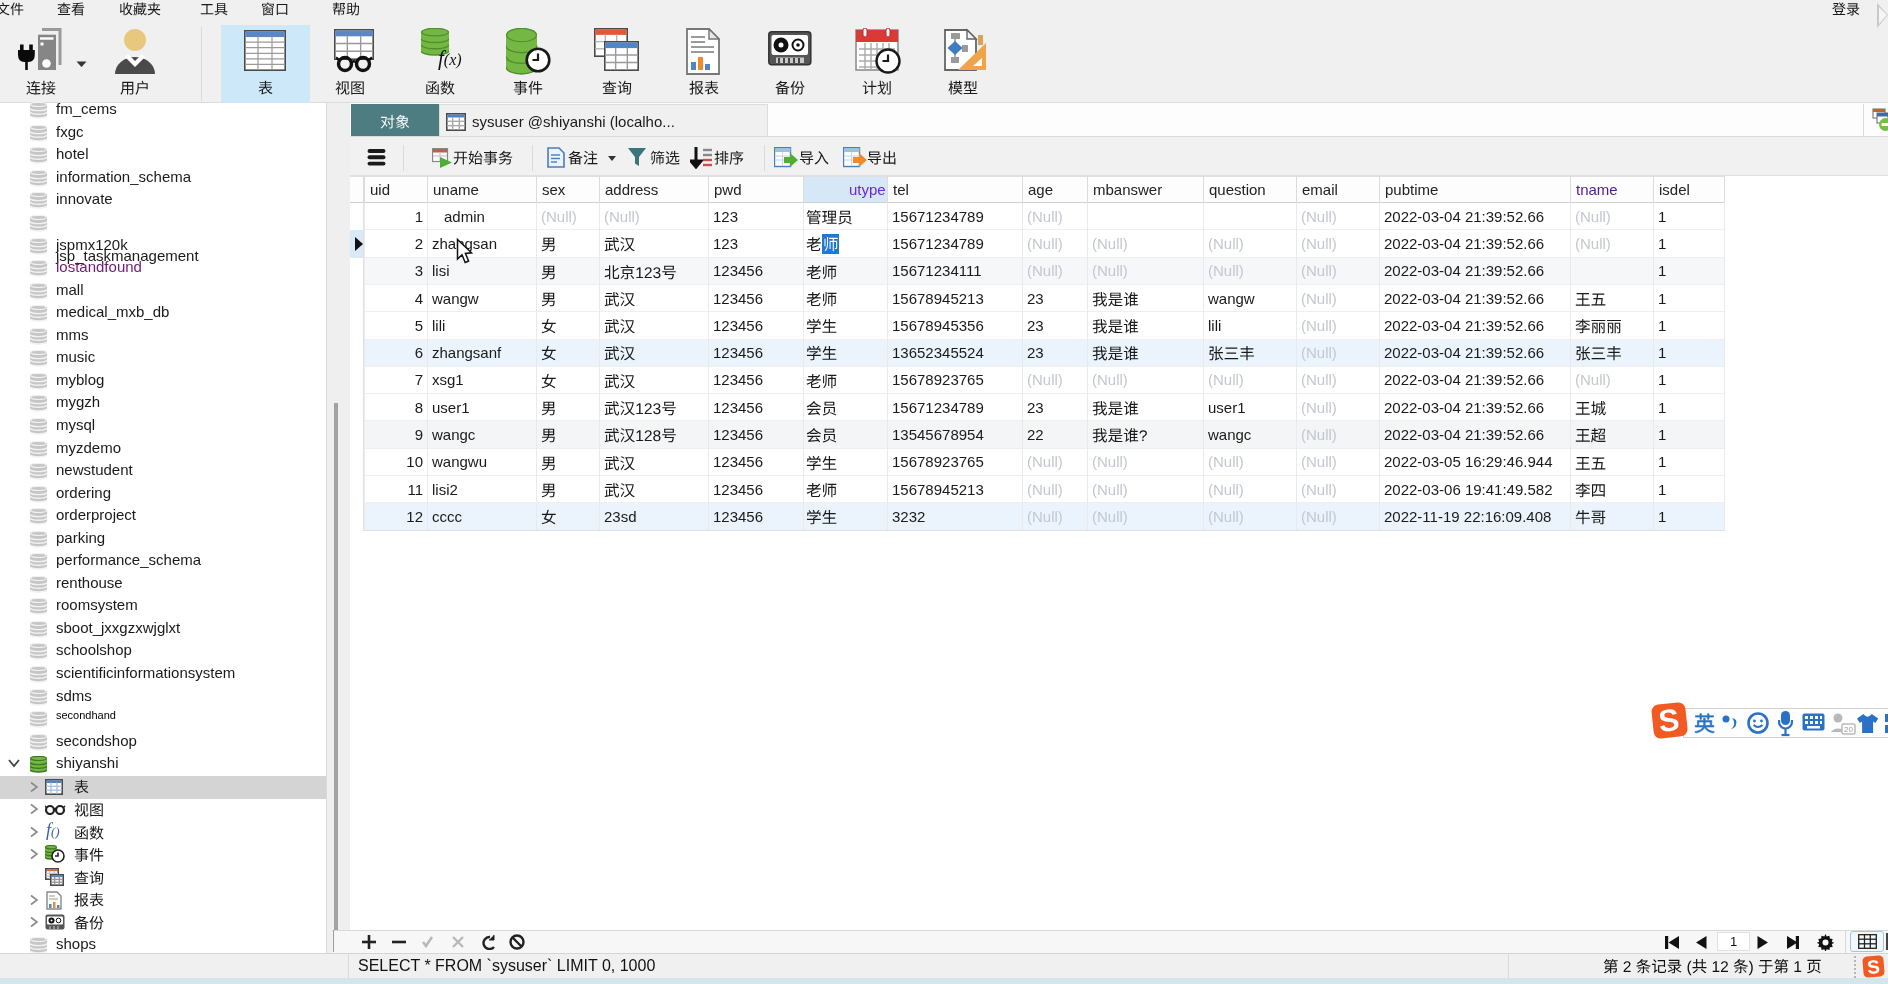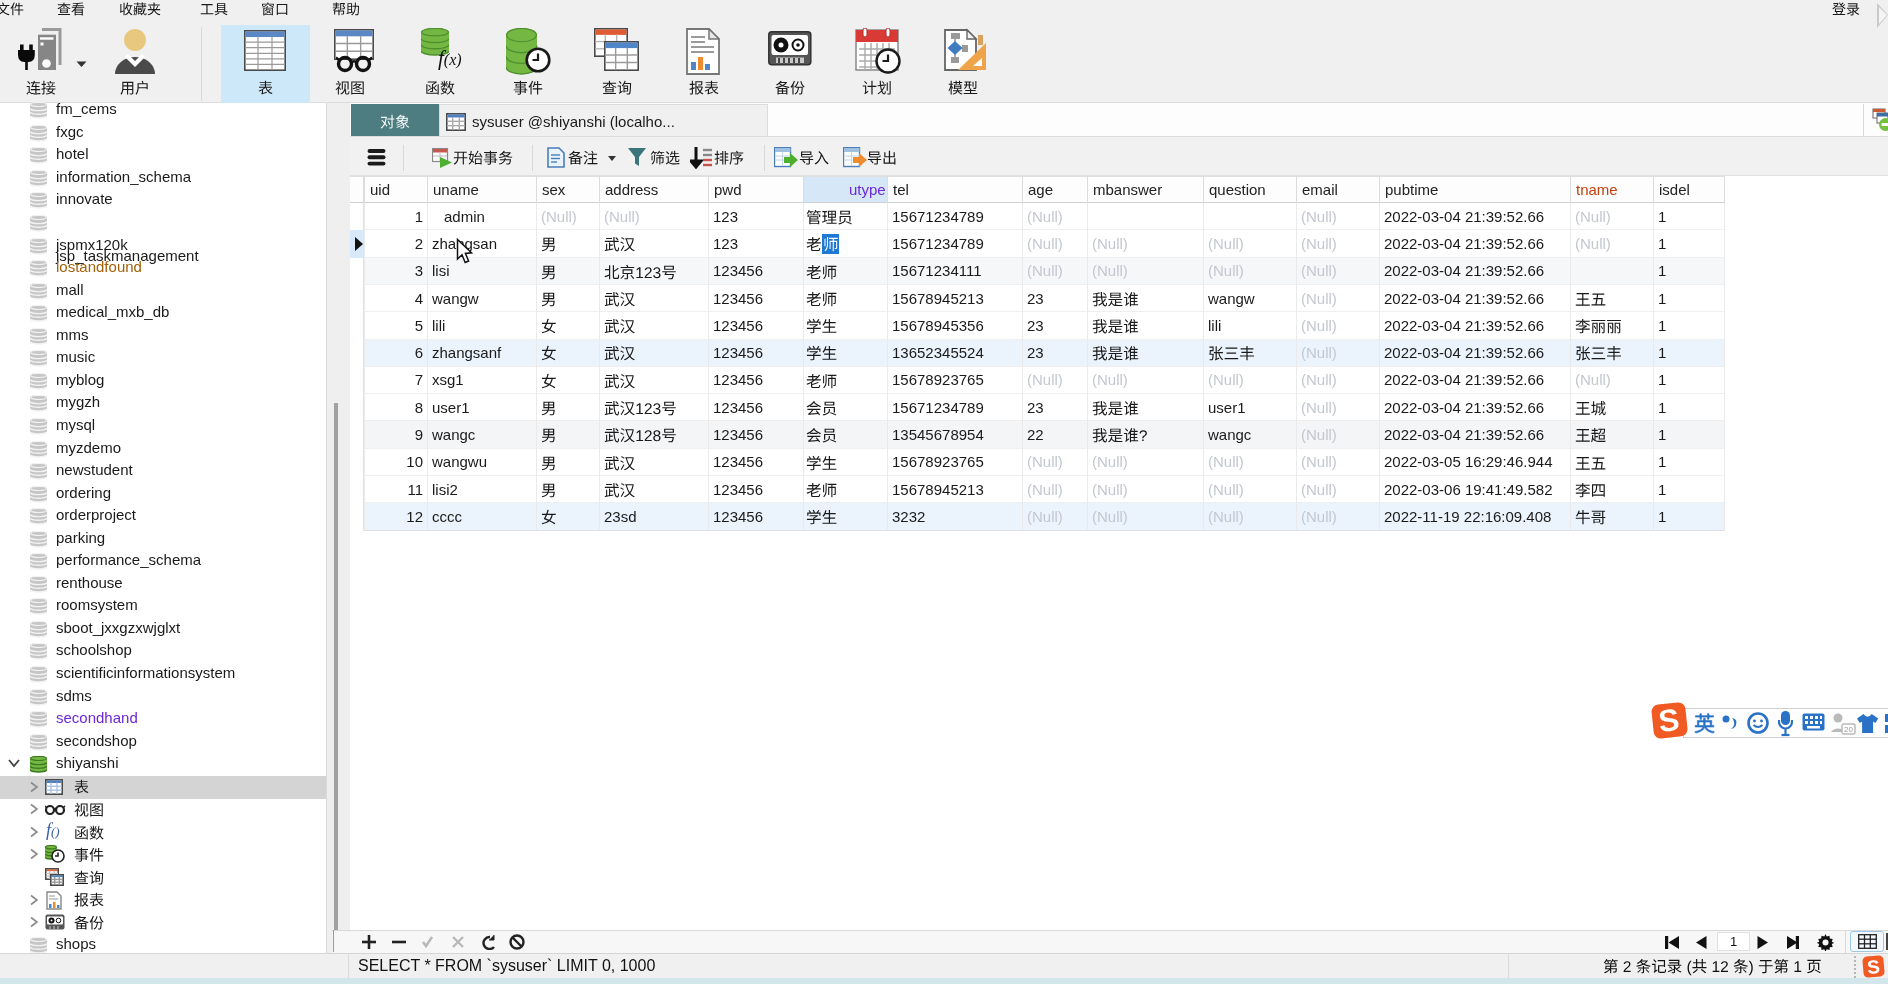--- a/index.html
+++ b/index.html
@@ -422,21 +422,21 @@
       <path d="M0 13.5385 a8.5 2.46154 0 0 0 17 0" fill="none" stroke="#f2f2f2" stroke-width="1.4"></path>
     </svg>
 <div class="lt " style="left:56px;top:235.575px;font-size:15px;color:#1a1a1a;">jspmx120k</div>
 <svg style="position:absolute;left:30px;top:260.125px;" width="17" height="17">
       <path d="M0 2.46154 v11.0769 a8.5 2.46154 0 0 0 17 0 v-11.0769 a8.5 2.46154 0 0 0 -17 0 z" fill="#c6c6c6"></path>
       <ellipse cx="8.5" cy="2.46154" rx="7.9" ry="2.06154" fill="#c6c6c6" stroke="#f2f2f2" stroke-width="1.2"></ellipse>
       <path d="M0 6.15385 a8.5 2.46154 0 0 0 17 0" fill="none" stroke="#f2f2f2" stroke-width="1.4"></path>
       <path d="M0 9.84615 a8.5 2.46154 0 0 0 17 0" fill="none" stroke="#f2f2f2" stroke-width="1.4"></path>
       <path d="M0 13.5385 a8.5 2.46154 0 0 0 17 0" fill="none" stroke="#f2f2f2" stroke-width="1.4"></path>
     </svg>
-<div class="lt " style="left:56px;top:258.125px;font-size:15px;color:#a16207;">lostandfound</div>
+<div class="lt " style="left:56px;top:258.125px;font-size:15px;color:#701a75;">lostandfound</div>
 <svg style="position:absolute;left:30px;top:282.675px;" width="17" height="17">
       <path d="M0 2.46154 v11.0769 a8.5 2.46154 0 0 0 17 0 v-11.0769 a8.5 2.46154 0 0 0 -17 0 z" fill="#c6c6c6"></path>
       <ellipse cx="8.5" cy="2.46154" rx="7.9" ry="2.06154" fill="#c6c6c6" stroke="#f2f2f2" stroke-width="1.2"></ellipse>
       <path d="M0 6.15385 a8.5 2.46154 0 0 0 17 0" fill="none" stroke="#f2f2f2" stroke-width="1.4"></path>
       <path d="M0 9.84615 a8.5 2.46154 0 0 0 17 0" fill="none" stroke="#f2f2f2" stroke-width="1.4"></path>
       <path d="M0 13.5385 a8.5 2.46154 0 0 0 17 0" fill="none" stroke="#f2f2f2" stroke-width="1.4"></path>
     </svg>
 <div class="lt " style="left:56px;top:280.675px;font-size:15px;color:#1a1a1a;">mall</div>
 <svg style="position:absolute;left:30px;top:305.225px;" width="17" height="17">
       <path d="M0 2.46154 v11.0769 a8.5 2.46154 0 0 0 17 0 v-11.0769 a8.5 2.46154 0 0 0 -17 0 z" fill="#c6c6c6"></path>
@@ -582,21 +582,21 @@
       <path d="M0 13.5385 a8.5 2.46154 0 0 0 17 0" fill="none" stroke="#f2f2f2" stroke-width="1.4"></path>
     </svg>
 <div class="lt " style="left:56px;top:686.575px;font-size:15px;color:#1a1a1a;">sdms</div>
 <svg style="position:absolute;left:30px;top:711.125px;" width="17" height="17">
       <path d="M0 2.46154 v11.0769 a8.5 2.46154 0 0 0 17 0 v-11.0769 a8.5 2.46154 0 0 0 -17 0 z" fill="#c6c6c6"></path>
       <ellipse cx="8.5" cy="2.46154" rx="7.9" ry="2.06154" fill="#c6c6c6" stroke="#f2f2f2" stroke-width="1.2"></ellipse>
       <path d="M0 6.15385 a8.5 2.46154 0 0 0 17 0" fill="none" stroke="#f2f2f2" stroke-width="1.4"></path>
       <path d="M0 9.84615 a8.5 2.46154 0 0 0 17 0" fill="none" stroke="#f2f2f2" stroke-width="1.4"></path>
       <path d="M0 13.5385 a8.5 2.46154 0 0 0 17 0" fill="none" stroke="#f2f2f2" stroke-width="1.4"></path>
     </svg>
-<div class="lt " style="left:56px;top:709.125px;font-size:15px;color:#6d28d9;">secondhand</div>
+<div class="lt " style="left:56px;top:709.125px;font-size:11px;color:#000000;">secondhand</div>
 <svg style="position:absolute;left:30px;top:733.675px;" width="17" height="17">
       <path d="M0 2.46154 v11.0769 a8.5 2.46154 0 0 0 17 0 v-11.0769 a8.5 2.46154 0 0 0 -17 0 z" fill="#c6c6c6"></path>
       <ellipse cx="8.5" cy="2.46154" rx="7.9" ry="2.06154" fill="#c6c6c6" stroke="#f2f2f2" stroke-width="1.2"></ellipse>
       <path d="M0 6.15385 a8.5 2.46154 0 0 0 17 0" fill="none" stroke="#f2f2f2" stroke-width="1.4"></path>
       <path d="M0 9.84615 a8.5 2.46154 0 0 0 17 0" fill="none" stroke="#f2f2f2" stroke-width="1.4"></path>
       <path d="M0 13.5385 a8.5 2.46154 0 0 0 17 0" fill="none" stroke="#f2f2f2" stroke-width="1.4"></path>
     </svg>
 <div class="lt " style="left:56px;top:731.675px;font-size:15px;color:#1a1a1a;">secondshop</div>
 <svg style="position:absolute;left:8px;top:759.225px;" width="12" height="9">
       <path d="M1 1 L6 7 L11 1" fill="none" stroke="#444" stroke-width="1.8"></path>
@@ -886,21 +886,21 @@
 <div class="lt " style="left:542px;top:181px;font-size:15px;color:#222;">sex</div>
 <div class="lt " style="left:605px;top:181px;font-size:15px;color:#222;">address</div>
 <div class="lt " style="left:714px;top:181px;font-size:15px;color:#222;">pwd</div>
 <div class="lt " style="left:809px;top:181px;font-size:15px;color:#6d28d9;margin-left:40px;">utype</div>
 <div class="lt " style="left:893px;top:181px;font-size:15px;color:#222;">tel</div>
 <div class="lt " style="left:1028px;top:181px;font-size:15px;color:#222;">age</div>
 <div class="lt " style="left:1093px;top:181px;font-size:15px;color:#222;">mbanswer</div>
 <div class="lt " style="left:1209px;top:181px;font-size:15px;color:#222;">question</div>
 <div class="lt " style="left:1302px;top:181px;font-size:15px;color:#222;">email</div>
 <div class="lt " style="left:1385px;top:181px;font-size:15px;color:#222;text-align:right;">pubtime</div>
-<div class="lt " style="left:1576px;top:181px;font-size:15px;color:#c2410c;">tname</div>
+<div class="lt " style="left:1576px;top:181px;font-size:15px;color:#4c1d95;">tname</div>
 <div class="lt " style="left:1659px;top:181px;font-size:15px;color:#222;">isdel</div>
 <div style="position:absolute;left:364px;top:176px;width:1px;height:27px;background:#dcdcdc;"></div>
 <div style="position:absolute;left:427px;top:176px;width:1px;height:27px;background:#dcdcdc;"></div>
 <div style="position:absolute;left:536px;top:176px;width:1px;height:27px;background:#dcdcdc;"></div>
 <div style="position:absolute;left:599px;top:176px;width:1px;height:27px;background:#dcdcdc;"></div>
 <div style="position:absolute;left:708px;top:176px;width:1px;height:27px;background:#dcdcdc;"></div>
 <div style="position:absolute;left:803px;top:176px;width:1px;height:27px;background:#dcdcdc;"></div>
 <div style="position:absolute;left:887px;top:176px;width:1px;height:27px;background:#dcdcdc;"></div>
 <div style="position:absolute;left:1022px;top:176px;width:1px;height:27px;background:#dcdcdc;"></div>
 <div style="position:absolute;left:1087px;top:176px;width:1px;height:27px;background:#dcdcdc;"></div>

